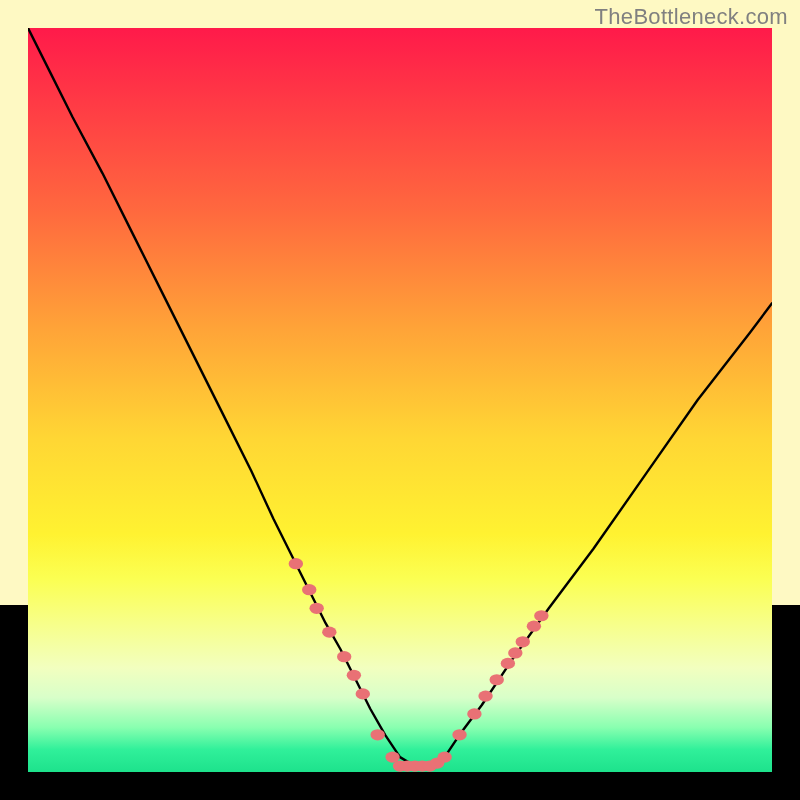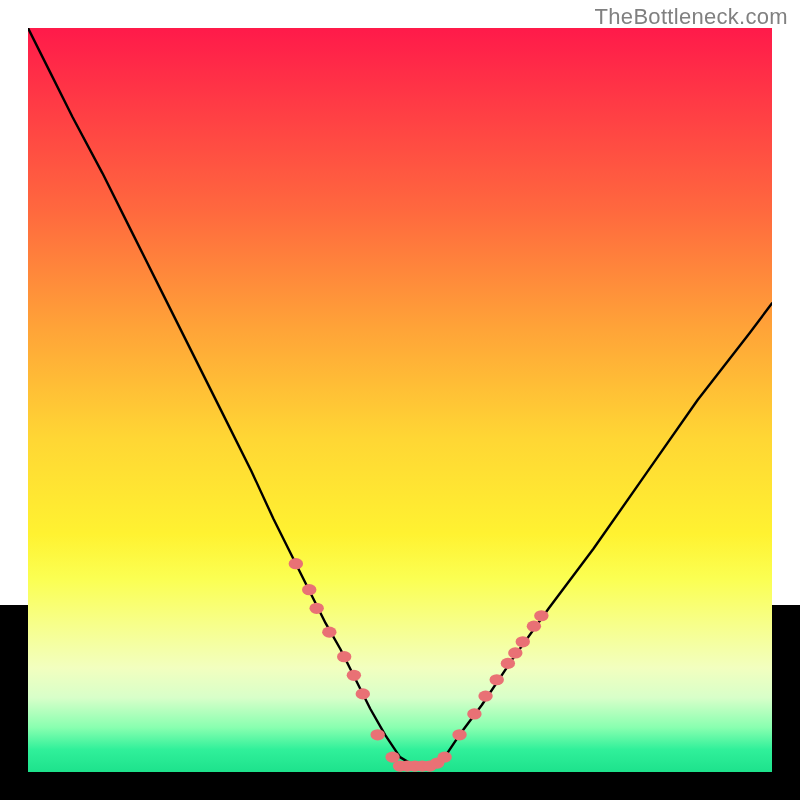--- a/index.html
+++ b/index.html
@@ -8,21 +8,21 @@
     width: 800px;
     height: 800px;
     background: #000;
     font-family: Arial, Helvetica, sans-serif;
     overflow: hidden;
   }
   .frame {
     position: relative;
     width: 800px;
     height: 605px;
-    background: #ffffff;
+    background: #fef9c3;
   }
   .plot {
     position: absolute;
     left: 28px;
     top: 28px;
     width: 744px;
     height: 744px;
     background: linear-gradient(
       to bottom,
       #ff1a4a 0%,

